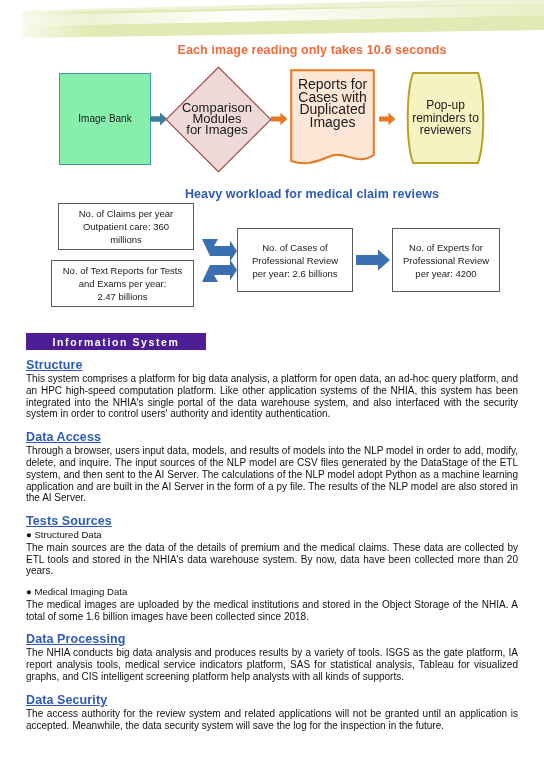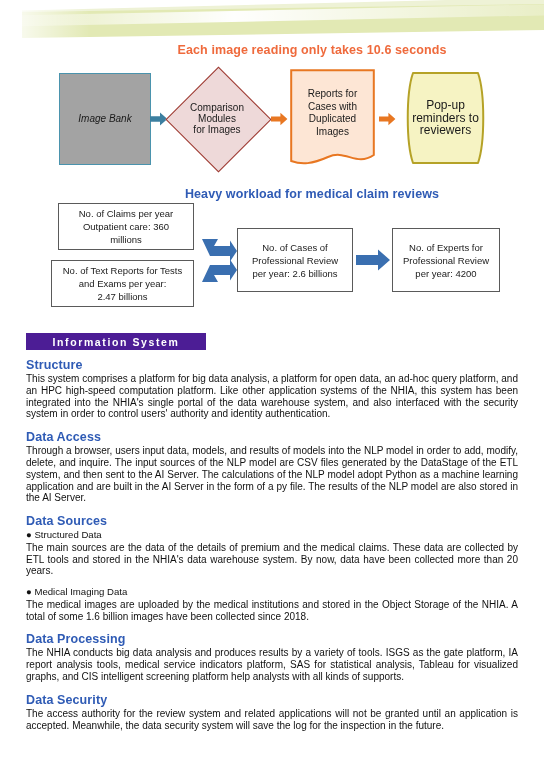--- a/index.html
+++ b/index.html
@@ -76,50 +76,49 @@
     color: #1a1a1a;
     padding: 0 6px;
     box-sizing: border-box;
     white-space: pre-line;
   }
 
   #node-image-bank {
     position: absolute;
     left: 59px; top: 13px;
     width: 90px; height: 90px;
-    background: #a3a3a3;
+    background: #86efac;
     border: 1.4px solid #4a93ad;
-    font-style: italic;
   }
 
   #node-comparison {
     position: absolute;
     left: 165px; top: 6px;
     width: 104px; height: 104px;
   }
   #node-comparison .diamond {
     position: absolute;
     left: 50%; top: 50%;
     width: 73px; height: 73px;
     margin-left: -36.5px; margin-top: -36.5px;
     background: #eed9d9;
     border: 1.4px solid #9e3b33;
     transform: rotate(45deg);
   }
-  #node-comparison .node-text { font-size: 10px; line-height: 11px; text-align: center; }
+  #node-comparison .node-text { font-size: 13px; line-height: 11px; text-align: center; }
 
   #node-reports {
     position: absolute;
     left: 290px; top: 9px;
     width: 85px; height: 100px;
   }
   #node-reports .doc-shape {
     position: absolute; left: 0; top: 0; width: 100%; height: 100%;
   }
-  #node-reports .node-text { align-items: flex-start; padding-top: 19px; font-size: 10px; line-height: 12.5px; }
+  #node-reports .node-text { align-items: flex-start; padding-top: 9px; font-size: 14px; line-height: 12.5px; }
 
   #node-popup {
     position: absolute;
     left: 399px; top: 11px;
     width: 93px; height: 94px;
   }
   #node-popup .cap-shape { position: absolute; left: 0; top: 0; width: 100%; height: 100%; }
   #node-popup .node-text { font-size: 12px; line-height: 12.5px; }
 
   .arrow-sm { position: absolute; }
@@ -155,20 +154,21 @@
   }
 
   
   .content { position: absolute; left: 26px; top: 358px; width: 492px; }
   h3.sec {
     margin: 0 0 1px 0;
     font-size: 12.5px;
     font-weight: 600;
     color: #2f5bb5;
     letter-spacing: 0.1px;
+    text-decoration: underline;
   }
   p.body {
     margin: 0;
     font-size: 10px;
     line-height: 11.8px;
     text-align: justify;
     color: #111111;
   }
   p.bullet {
     margin: 0;
@@ -298,21 +298,21 @@
   <h3 class="sec">Structure</h3>
   <p class="body">This system comprises a platform for big data analysis, a platform for open data, an ad-hoc query platform, and an HPC high-speed computation platform.  Like other application systems of the NHIA, this system has been integrated into the NHIA's single portal of the data warehouse system, and also interfaced with the security system in order to control users' authority and identity authentication.</p>
 
   <div class="gap-sec"></div>
 
   <h3 class="sec">Data Access</h3>
   <p class="body">Through a browser, users input data, models, and results of models into the NLP model in order to add, modify, delete, and inquire.  The input sources of the NLP model are CSV files generated by the DataStage of the ETL system, and then sent to the AI Server.  The calculations of the NLP model adopt Python as a machine learning application and are built in the AI Server in the form of a py file.  The results of the NLP model are also stored in the AI Server.</p>
 
   <div class="gap-sec"></div>
 
-  <h3 class="sec">Data Sources</h3>
+  <h3 class="sec">Tests Sources</h3>
   <p class="bullet">● Structured Data</p>
   <p class="body">The main sources are the data of the details of premium and the medical claims. These data are collected by ETL tools and stored in the NHIA's data warehouse system.  By now, data have been collected more than 20 years.</p>
 
   <div class="gap-sub"></div>
 
   <p class="bullet">● Medical Imaging Data</p>
   <p class="body">The medical images are uploaded by the medical institutions and stored in the Object Storage of the NHIA.  A total of some 1.6 billion images have been collected since 2018.</p>
 
   <div class="gap-sec"></div>
 

